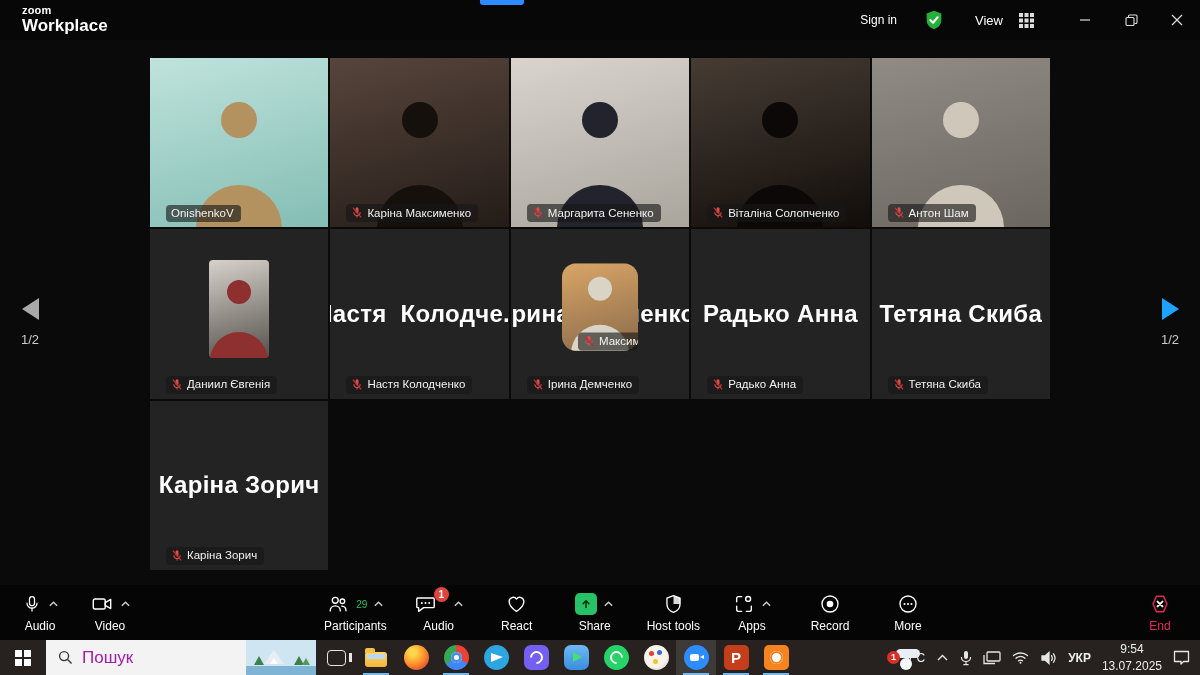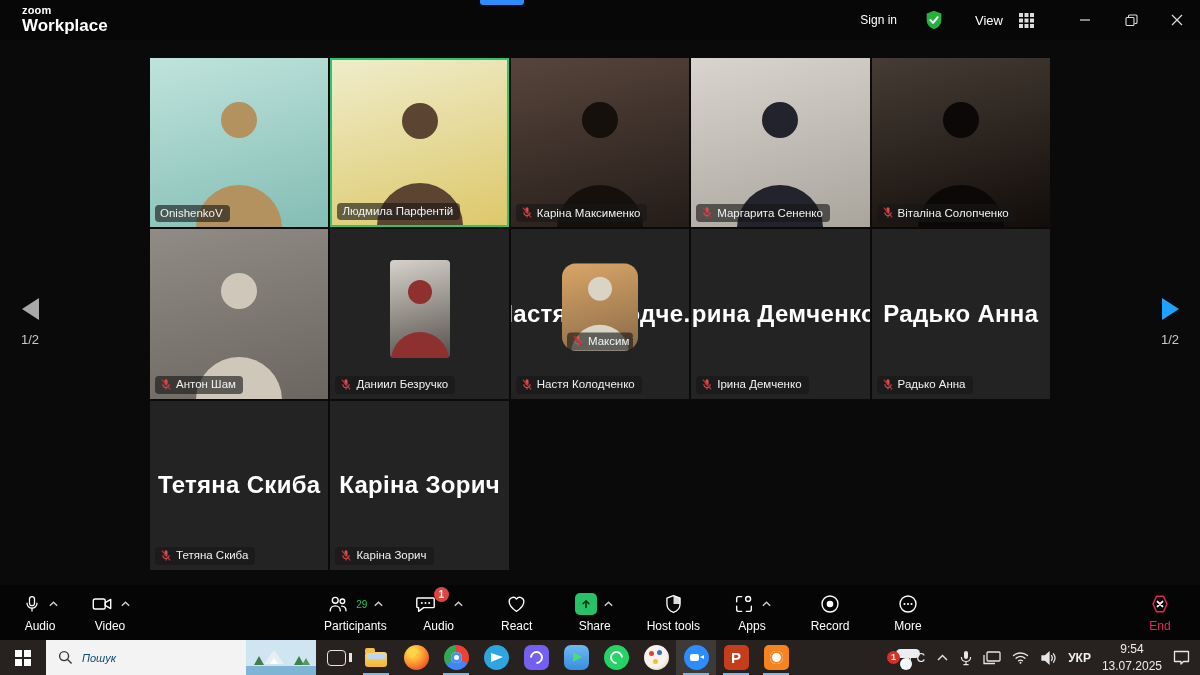--- a/index.html
+++ b/index.html
@@ -31,21 +31,21 @@
                  margin-left:-18px; border-radius:50%; background:currentColor; }
   .fig::after  { content:''; position:absolute; left:50%; bottom:-4px; width:86px; height:46px;
                  margin-left:-43px; border-radius:44px 44px 0 0; background:currentColor; }
   .avatar { position:absolute; left:50%; top:50%; width:76px; height:92px;
             transform:translate(-50%,-55%); border-radius:14px; overflow:hidden; }
   .tile.portrait .avatar { width:60px; height:98px; border-radius:4px; }
   .avatar .fig::before { width:24px; height:24px; margin-left:-12px; top:20%; }
   .avatar .fig::after  { width:58px; height:30px; margin-left:-29px; }
   .bigname { position:absolute; inset:0; display:flex; align-items:center; justify-content:center;
              color:#fff; font-size:24px; font-weight:700; white-space:pre; letter-spacing:.3px; }
-  .pill { position:absolute; left:5px; bottom:5px; max-width:calc(100% - 10px);
+  .pill { position:absolute; left:16px; bottom:5px; max-width:calc(100% - 10px);
           display:flex; align-items:center; gap:4px; background:rgba(22,22,22,.62);
           border-radius:4px; padding:2px 7px 3px 5px; color:#f2f2f2; font-size:11.5px;
           white-space:nowrap; overflow:hidden; }
   .pill svg { flex:0 0 auto; }
   .nav { position:absolute; width:60px; text-align:center; color:#c9c9c9; font-size:13px; }
   .nav .tri { margin:0 auto 12px; width:0; height:0; border-top:11px solid transparent;
               border-bottom:11px solid transparent; }
   .nav-left  { left:0;  top:258px; }
   .nav-left .tri  { border-right:17px solid #a8a8a8; }
   .nav-right { right:0; top:258px; }
@@ -67,21 +67,21 @@
   .end-item { margin-left:12px; color:#e8255a; }
   .end-item .lbl { color:#e8255a; }
 
   
   .taskbar { height:35px; background:#27221f; display:flex; align-items:stretch; color:#eee; }
   .startbtn { width:46px; display:flex; align-items:center; justify-content:center; }
   .winlogo { width:7px; height:7px; background:#fff; box-shadow:9px 0 0 #fff, 0 9px 0 #fff, 9px 9px 0 #fff;
              margin-right:9px; margin-bottom:9px; }
   .search { width:270px; background:#f3f3f3; display:flex; align-items:center; gap:9px;
             padding-left:12px; position:relative; }
-  .search .ph { color:#0c4a6e; font-size:11px;font-style:italic; }
+  .search .ph { color:#a21caf; font-size:17px; }
   .weatherpic { position:absolute; right:0; top:0; width:70px; height:100%; overflow:hidden; }
   .apps { display:flex; align-items:stretch; }
   .slot { width:40px; display:flex; align-items:center; justify-content:center; position:relative; }
   .slot.active::after { content:''; position:absolute; bottom:0; left:7px; right:7px; height:2.5px;
                         background:#76b9ed; }
   .slot.focused { background:#3d3a38; }
   .ic { width:25px; height:25px; position:relative; border-radius:5px; }
   .ic-taskview { border:1.7px solid #e6e6e6; border-radius:4px; width:19px; height:16px; }
   .ic-taskview::after { content:''; position:absolute; right:-7px; top:2px; width:2.5px; height:9px; background:#e6e6e6; }
   .ic-folder { background:linear-gradient(#ffd967,#f2b53a); border-radius:3px; width:22px; height:15px; margin-top:4px; }
@@ -184,26 +184,20 @@
     <div class="tri"></div>
     <div>1/2</div>
   </div>
   <div class="grid">
       <div class="tile video" style="background: linear-gradient(165deg, rgb(191, 227, 220), rgb(131, 189, 180));">
         <i class="fig" style="color:#b3925f"></i>
         <div class="pill">
           <span>OnishenkoV</span>
         </div>
       </div>
-      <div class="tile video active" style="background: linear-gradient(165deg, rgb(239, 236, 202), rgb(221, 200, 106));">
-        <i class="fig" style="color:#5c4433"></i>
-        <div class="pill">
-          <span>Людмила Парфентій</span>
-        </div>
-      </div>
       <div class="tile video" style="background: linear-gradient(165deg, rgb(87, 69, 60), rgb(36, 28, 24));">
         <i class="fig" style="color:#16100d"></i>
         <div class="pill">
           <svg width="12" height="13" viewBox="0 0 16 17">
             <rect x="6" y="1.5" width="4" height="8" rx="2" fill="#d94f4f"></rect>
             <path d="M3.8 8.2a4.2 4.2 0 0 0 8.4 0" stroke="#d94f4f" stroke-width="1.4" fill="none"></path>
             <line x1="8" y1="12.6" x2="8" y2="15" stroke="#d94f4f" stroke-width="1.4"></line>
             <line x1="2.5" y1="2" x2="13.5" y2="15" stroke="#c22f2f" stroke-width="1.8"></line>
           </svg>
           <span>Каріна Максименко</span>
@@ -275,21 +269,21 @@
         <div class="avatar" style="background:linear-gradient(165deg,#d6d2cb,#55504b)">
           <i class="fig" style="color:#8f3030"></i>
         </div>
         <div class="pill">
           <svg width="12" height="13" viewBox="0 0 16 17">
             <rect x="6" y="1.5" width="4" height="8" rx="2" fill="#d94f4f"></rect>
             <path d="M3.8 8.2a4.2 4.2 0 0 0 8.4 0" stroke="#d94f4f" stroke-width="1.4" fill="none"></path>
             <line x1="8" y1="12.6" x2="8" y2="15" stroke="#d94f4f" stroke-width="1.4"></line>
             <line x1="2.5" y1="2" x2="13.5" y2="15" stroke="#c22f2f" stroke-width="1.8"></line>
           </svg>
-          <span>Даниил Безручко</span>
+          <span>Даниил Євгенія</span>
         </div>
       </div>
       <div class="tile avatar">
         <div class="avatar" style="background:linear-gradient(165deg,#7fb2d9,#c7a476)"></div>
         <div class="pill">
           <svg width="12" height="13" viewBox="0 0 16 17">
             <rect x="6" y="1.5" width="4" height="8" rx="2" fill="#d94f4f"></rect>
             <path d="M3.8 8.2a4.2 4.2 0 0 0 8.4 0" stroke="#d94f4f" stroke-width="1.4" fill="none"></path>
             <line x1="8" y1="12.6" x2="8" y2="15" stroke="#d94f4f" stroke-width="1.4"></line>
             <line x1="2.5" y1="2" x2="13.5" y2="15" stroke="#c22f2f" stroke-width="1.8"></line>

